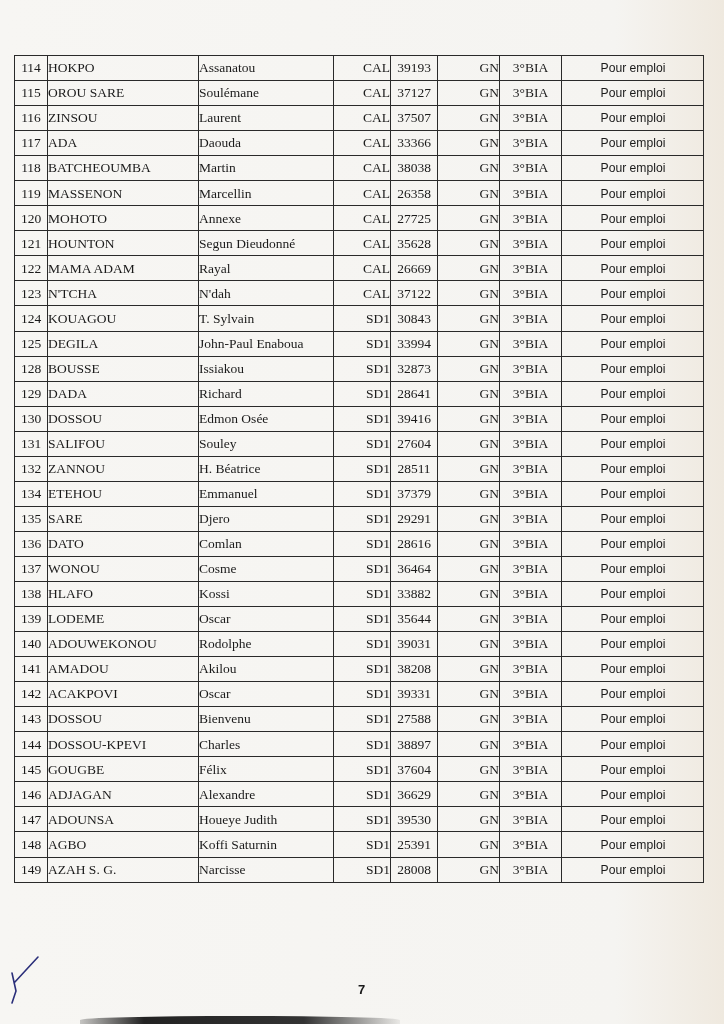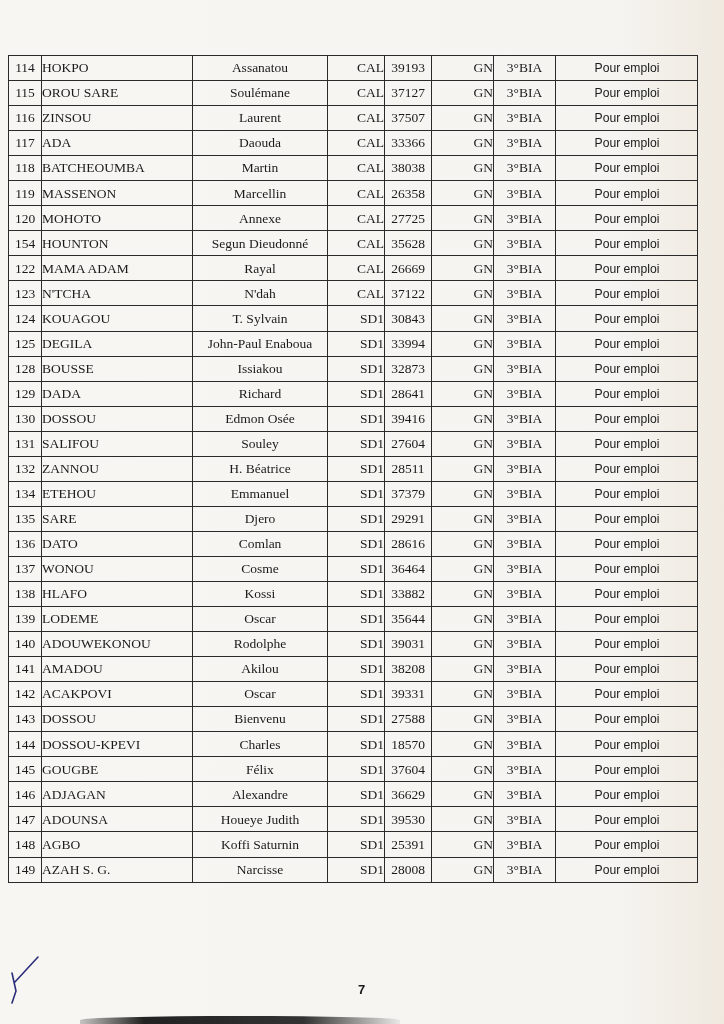--- a/index.html
+++ b/index.html
@@ -1,22 +1,22 @@
 <!DOCTYPE html>
 <html><head>
 <meta charset="utf-8">
 <style>
   html,body{margin:0;padding:0;}
   body{width:724px;height:1024px;background:#f6f4f0;position:relative;overflow:hidden;font-family:"Liberation Serif",serif;color:#1a1a1a;}
   .page{position:absolute;left:0;top:0;width:724px;height:1024px;background:linear-gradient(90deg,#f7f6f3 0%,#f5f4f1 85%,#efe9df 100%);}
-  table.list{position:absolute;left:8px;top:55px;width:690px;border-collapse:collapse;table-layout:fixed;}
+  table.list{position:absolute;left:14px;top:55px;width:690px;border-collapse:collapse;table-layout:fixed;}
   table.list td{border:1.3px solid #2a2a2a;height:24.05px;padding:0;font-size:13.5px;line-height:1;white-space:nowrap;overflow:hidden;}
   td.num{width:32px;text-align:center;font-size:13.5px;}
   td.last{width:150px;padding-left:4px;}
-  td.first{width:134px;padding-left:3px;font-size:13px;text-align:center;}
+  td.first{width:134px;padding-left:3px;font-size:13px;}
   td.unit{width:56px;text-align:right;}
   td.mat{width:46px;text-align:center;}
   td.corps{width:61px;text-align:right;}
   td.grade{width:61px;text-align:center;}
   td.motif{text-align:center;font-family:"Liberation Sans Narrow","Liberation Sans",sans-serif;font-size:10px;transform:scaleX(0.9);}
   .pagenum{position:absolute;left:358px;top:982px;font-family:"Liberation Sans",sans-serif;font-weight:bold;font-size:13px;}
   .mark{position:absolute;left:2px;top:955px;width:40px;height:50px;}
   .shadow{position:absolute;left:80px;top:1016px;width:320px;height:8px;background:linear-gradient(90deg,rgba(0,0,0,0.2),#222 20%,#333 70%,rgba(0,0,0,0.05));border-radius:50% 50% 0 0;}
 </style>
 </head>
@@ -89,21 +89,21 @@
     <td class="num">120</td>
     <td class="last">MOHOTO</td>
     <td class="first">Annexe</td>
     <td class="unit">CAL</td>
     <td class="mat">27725</td>
     <td class="corps">GN</td>
     <td class="grade">3°BIA</td>
     <td class="motif">Pour emploi</td>
   </tr>
         <tr>
-    <td class="num">154</td>
+    <td class="num">121</td>
     <td class="last">HOUNTON</td>
     <td class="first">Segun Dieudonné</td>
     <td class="unit">CAL</td>
     <td class="mat">35628</td>
     <td class="corps">GN</td>
     <td class="grade">3°BIA</td>
     <td class="motif">Pour emploi</td>
   </tr>
         <tr>
     <td class="num">122</td>
@@ -293,21 +293,21 @@
     <td class="mat">27588</td>
     <td class="corps">GN</td>
     <td class="grade">3°BIA</td>
     <td class="motif">Pour emploi</td>
   </tr>
         <tr>
     <td class="num">144</td>
     <td class="last">DOSSOU-KPEVI</td>
     <td class="first">Charles</td>
     <td class="unit">SD1</td>
-    <td class="mat">18570</td>
+    <td class="mat">38897</td>
     <td class="corps">GN</td>
     <td class="grade">3°BIA</td>
     <td class="motif">Pour emploi</td>
   </tr>
         <tr>
     <td class="num">145</td>
     <td class="last">GOUGBE</td>
     <td class="first">Félix</td>
     <td class="unit">SD1</td>
     <td class="mat">37604</td>

